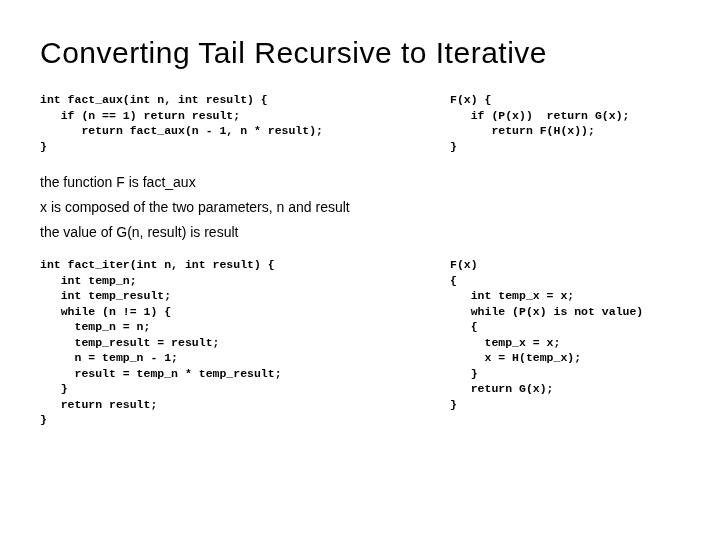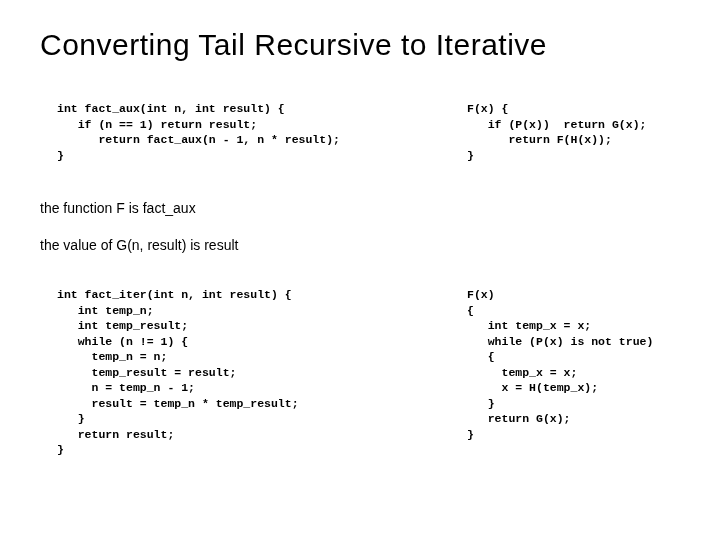--- a/index.html
+++ b/index.html
@@ -11,48 +11,48 @@
       font-family: Arial, Helvetica, sans-serif;
       color: #000;
       box-sizing: border-box;
     }
     .slide {
       padding: 28px 40px 20px 40px;
     }
     .title {
       font-size: 30px;
       font-weight: normal;
-      margin: 0 0 22px 0;
+      margin: 8px 0 22px 0;
       letter-spacing: 0.5px;
     }
     .row {
       display: flex;
       gap: 20px;
     }
     .col-left {
       flex: 0 0 390px;
     }
     .col-right {
       flex: 1;
     }
     pre.code {
       font-family: "Courier New", Courier, monospace;
       font-weight: bold;
       font-size: 11.5px;
       line-height: 1.35;
-      margin: 17px;
+      margin: 0;
       white-space: pre;
     }
     .body-text {
       font-size: 14px;
       line-height: 1.5;
       margin: 18px 0 14px 0;
     }
     .body-text p {
-      margin: 16px 0 1px 0;
+      margin: 4px 0 1px 0;
     }
   </style>
 </head>
 <body>
 
 <div class="slide">
   <h1 class="title">Converting Tail Recursive  to Iterative</h1>
 
   <div class="row">
     <div class="col-left">
@@ -64,20 +64,21 @@
     <div class="col-right">
       <pre class="code">F(x) {
    if (P(x))  return G(x);
       return F(H(x));
 }</pre>
     </div>
   </div>
 
   <div class="body-text">
     <p>the function F is fact_aux</p>
+    <p>x is composed of the two parameters, n and result</p>
     <p>the value of G(n, result) is result</p>
   </div>
 
   <div class="row">
     <div class="col-left">
       <pre class="code">int fact_iter(int n, int result) {
    int temp_n;
    int temp_result;
    while (n != 1) {
      temp_n = n;
@@ -85,21 +86,21 @@
      n = temp_n - 1;
      result = temp_n * temp_result;
    }
    return result;
 }</pre>
     </div>
     <div class="col-right">
       <pre class="code">F(x)
 {
    int temp_x = x;
-   while (P(x) is not true)
+   while (P(x) is not value)
    {
      temp_x = x;
      x = H(temp_x);
    }
    return G(x);
 }</pre>
     </div>
   </div>
 </div>
 

